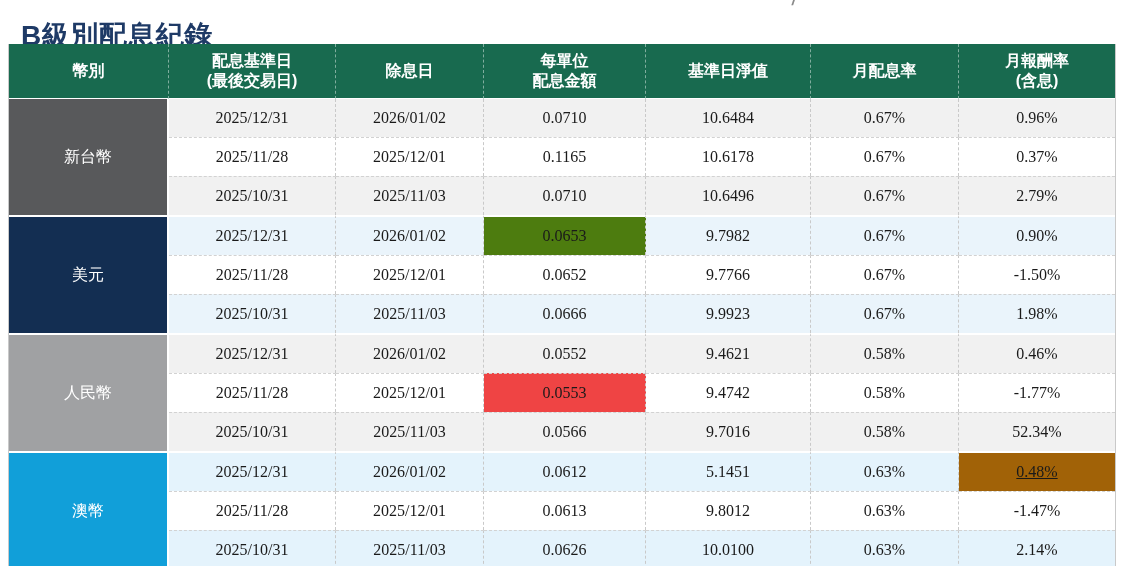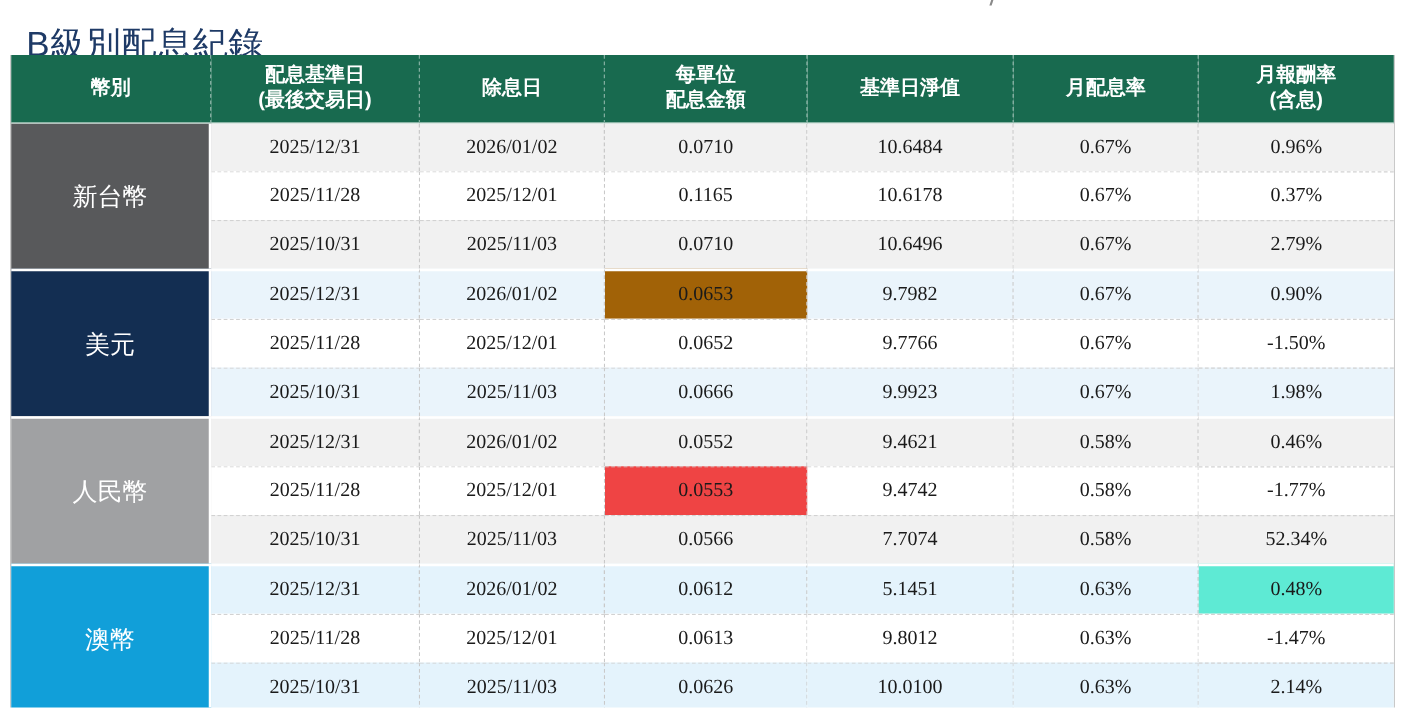--- a/index.html
+++ b/index.html
@@ -2,21 +2,21 @@
 <html><head>
 <meta charset="utf-8">
 <style>
   html,body{margin:0;padding:0;}
   body{
     width:1122px;height:566px;position:relative;overflow:hidden;
     background:#ffffff;font-family:"Liberation Sans",sans-serif;
   }
   .page-title{
     position:absolute;left:21px;top:-2px;
-    font-size:28px;font-weight:normal;letter-spacing:0.5px;
+    font-size:28px;font-weight:bold;letter-spacing:0.5px;
   }
   .clip-fragment{
     position:absolute;left:792px;top:-9px;
     font-size:15px;color:#8a8a8a;font-weight:bold;
     transform:skewX(-8deg);
   }
   .table-wrap{
     position:absolute;left:8px;top:44px;width:1106px;
     border:1px solid #c9c9c9;border-top:none;
   }
@@ -37,21 +37,21 @@
     height:38px;padding:0;color:#1a1a1a;
     font-family:"Liberation Serif",serif;
     border-right:1px dashed #c9c9c9;
     border-top:1px dashed #d2d2d2;
   }
   td:last-child{border-right:none;}
   tr.first-data-row td{border-top:none;}
   td.group-start{border-top:2px solid #ffffff;}
   td.currency{
     color:#ffffff;font-family:"Liberation Sans",sans-serif;
-    font-size:20px;border-right:2px solid #ffffff;border-top:2px solid #ffffff;
+    font-size:16px;border-right:2px solid #ffffff;border-top:2px solid #ffffff;
   }
   td.currency.first-group{border-top:none;}
 </style>
 </head>
 <body>
 
 <h1 class="page-title" style="color: rgb(30, 58, 102);">B級別配息紀錄</h1>
 <span class="clip-fragment">/</span>
 
 <div class="table-wrap">
@@ -102,21 +102,21 @@
           <td style="background: rgb(241, 241, 241);">2025/11/03</td>
           <td style="background: rgb(241, 241, 241);">0.0710</td>
           <td style="background: rgb(241, 241, 241);">10.6496</td>
           <td style="background: rgb(241, 241, 241);">0.67%</td>
           <td style="background: rgb(241, 241, 241);">2.79%</td>
         </tr>
         <tr>
           <td rowspan="3" class="currency" style="background: rgb(19, 46, 82);">美元</td>
           <td class="group-start" style="background: rgb(234, 244, 251);">2025/12/31</td>
           <td class="group-start" style="background: rgb(234, 244, 251);">2026/01/02</td>
-          <td class="group-start" style="background: #a16207;">0.0653</td>
+          <td class="group-start" style="background: #4d7c0f;">0.0653</td>
           <td class="group-start" style="background: rgb(234, 244, 251);">9.7982</td>
           <td class="group-start" style="background: rgb(234, 244, 251);">0.67%</td>
           <td class="group-start" style="background: rgb(234, 244, 251);">0.90%</td>
         </tr>
         <tr>
           <td style="background: rgb(255, 255, 255);">2025/11/28</td>
           <td style="background: rgb(255, 255, 255);">2025/12/01</td>
           <td style="background: rgb(255, 255, 255);">0.0652</td>
           <td style="background: rgb(255, 255, 255);">9.7766</td>
           <td style="background: rgb(255, 255, 255);">0.67%</td>
@@ -144,32 +144,32 @@
           <td style="background: rgb(255, 255, 255);">2025/12/01</td>
           <td style="background: #ef4444; text-align: center;">0.0553</td>
           <td style="background: rgb(255, 255, 255);">9.4742</td>
           <td style="background: rgb(255, 255, 255);">0.58%</td>
           <td style="background: rgb(255, 255, 255);">-1.77%</td>
         </tr>
         <tr>
           <td style="background: rgb(241, 241, 241);">2025/10/31</td>
           <td style="background: rgb(241, 241, 241);">2025/11/03</td>
           <td style="background: rgb(241, 241, 241);">0.0566</td>
-          <td style="background: rgb(241, 241, 241);">7.7074</td>
+          <td style="background: rgb(241, 241, 241);">9.7016</td>
           <td style="background: rgb(241, 241, 241);">0.58%</td>
           <td style="background: rgb(241, 241, 241);">52.34%</td>
         </tr>
         <tr>
           <td rowspan="3" class="currency" style="background: rgb(17, 159, 217);">澳幣</td>
           <td class="group-start" style="background: rgb(228, 243, 252);">2025/12/31</td>
           <td class="group-start" style="background: rgb(228, 243, 252);">2026/01/02</td>
           <td class="group-start" style="background: rgb(228, 243, 252);">0.0612</td>
           <td class="group-start" style="background: rgb(228, 243, 252);">5.1451</td>
           <td class="group-start" style="background: rgb(228, 243, 252);">0.63%</td>
-          <td class="group-start" style="background: #5eead4;">0.48%</td>
+          <td class="group-start" style="background: #a16207; text-decoration: underline;">0.48%</td>
         </tr>
         <tr>
           <td style="background: rgb(255, 255, 255);">2025/11/28</td>
           <td style="background: rgb(255, 255, 255);">2025/12/01</td>
           <td style="background: rgb(255, 255, 255);">0.0613</td>
           <td style="background: rgb(255, 255, 255);">9.8012</td>
           <td style="background: rgb(255, 255, 255);">0.63%</td>
           <td style="background: rgb(255, 255, 255);">-1.47%</td>
         </tr>
         <tr>

